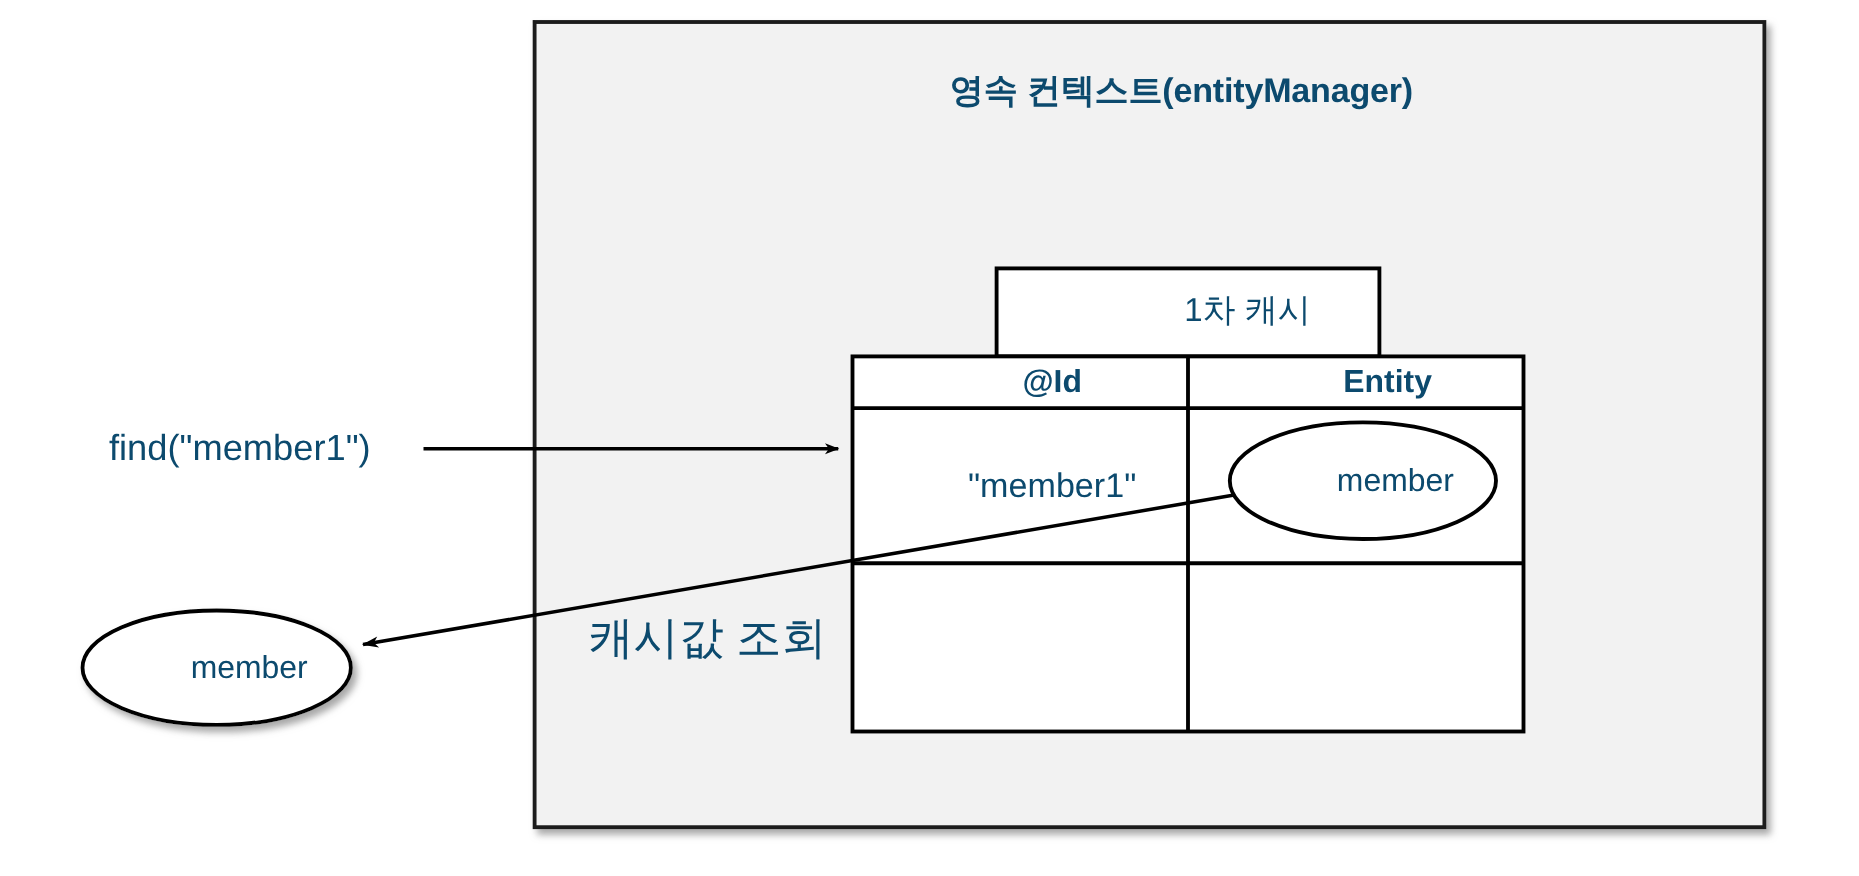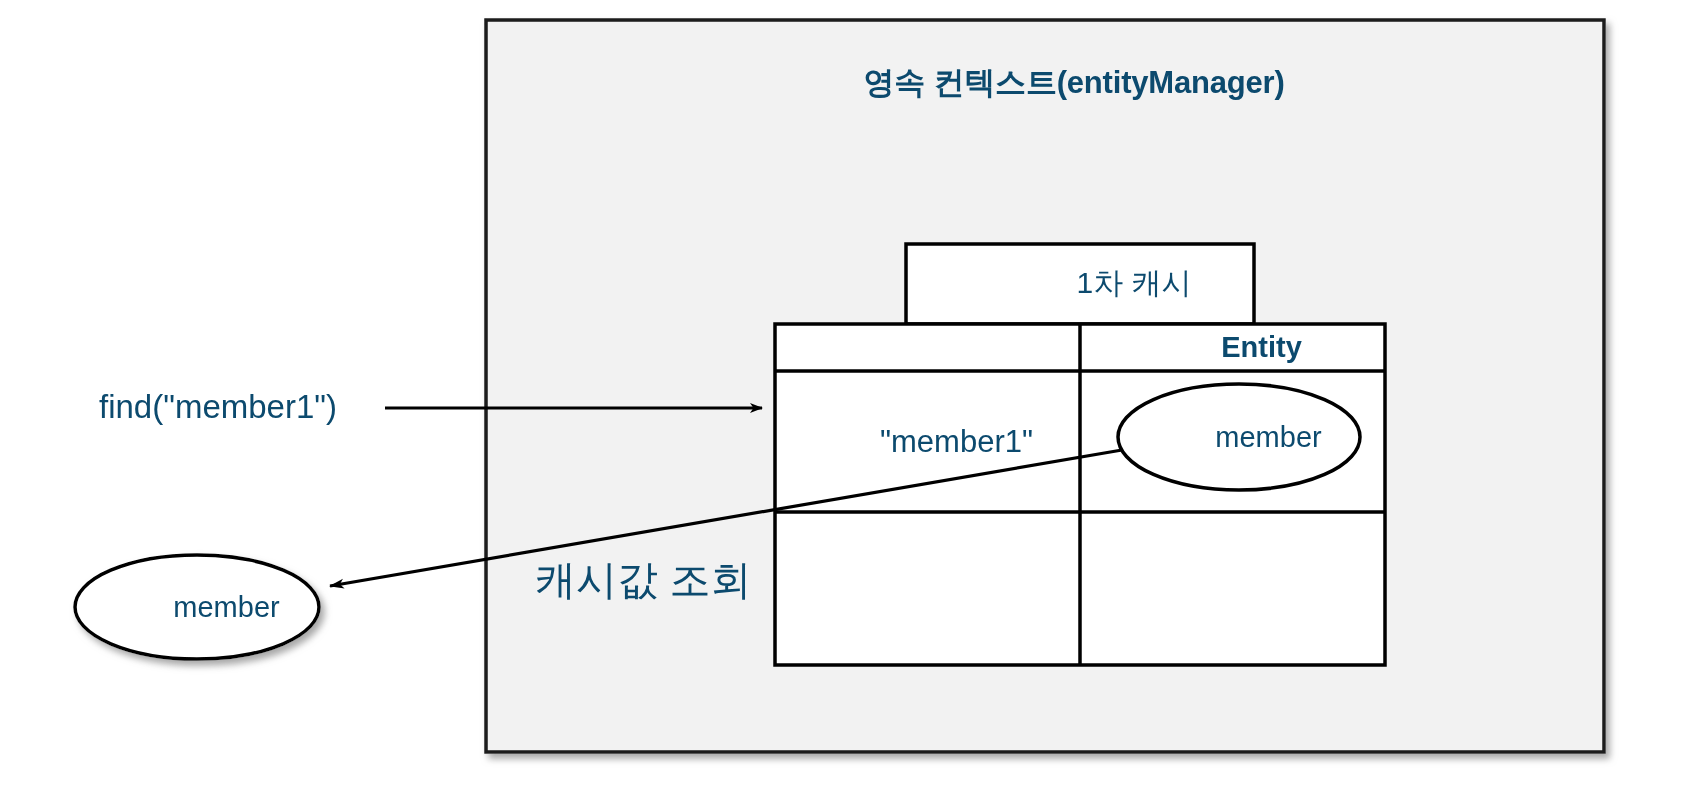--- a/index.html
+++ b/index.html
@@ -151,20 +151,21 @@
 
     <g>
       <line x1="1122" y1="450" x2="330" y2="586" stroke="#000000" stroke-width="3.2" marker-end="url(#arrowFilledBack)"></line>
     </g>
   </svg>
 
   <div class="txt" id="ctx-title">영속 컨텍스트(entityManager)</div>
 
   <div class="txt" id="cache-label">1차 캐시</div>
 
+  <div class="txt" id="col-id-label">@Id</div>
 
   <div class="txt" id="col-entity-label">Entity</div>
 
   <div class="txt" id="cell-id-value">"member1"</div>
 
   <div class="txt" id="entity-ellipse-label">member</div>
 
   <div class="txt" id="outer-ellipse-label">member</div>
 
   <div class="txt" id="find-label">find("member1")</div>

